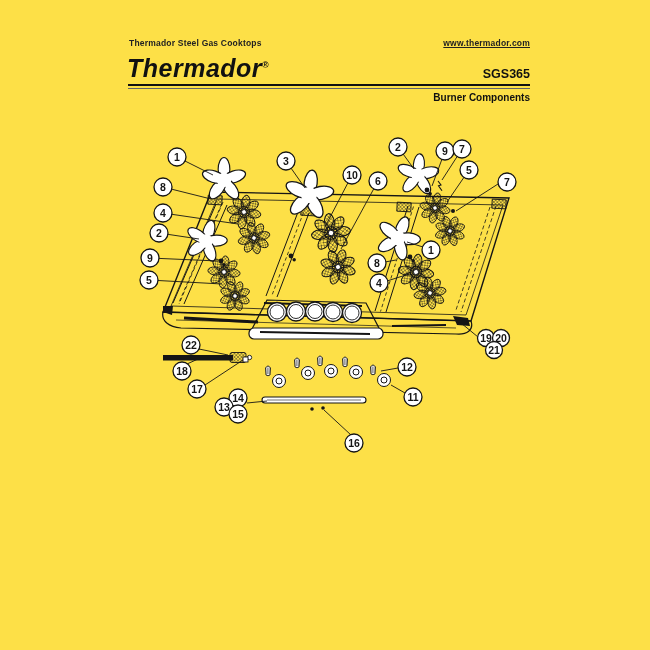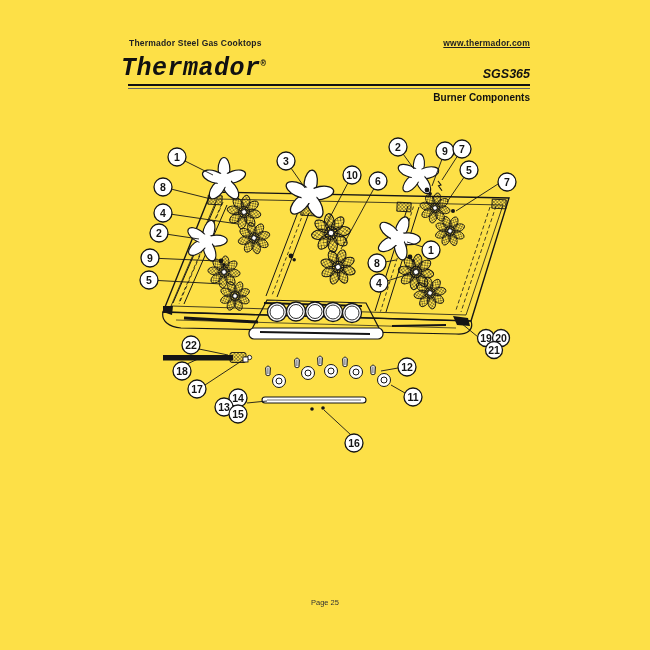--- a/index.html
+++ b/index.html
@@ -1,24 +1,24 @@
 <!DOCTYPE html>
 <html><head>
 <meta charset="utf-8">
 <style>
   html,body{margin:0;padding:0;background:#fff;}
   .page{position:relative;width:650px;height:650px;background:#fde047;overflow:hidden;
         font-family:"Liberation Sans",sans-serif;color:#151515;}
   .hdr-small{position:absolute;top:38px;font-size:8.5px;font-weight:bold;letter-spacing:.2px;color:#222;}
   .hdr-left{left:129px;}
   .hdr-right{right:120px;text-decoration:underline;}
-  .brand{position:absolute;left:121px;top:54px;font-family:Liberation Mono, monospace;
+  .brand{position:absolute;left:127px;top:54px;font-family:Liberation Sans, sans-serif;
          font-style:italic;font-weight:bold;font-size:25px;letter-spacing:.5px;color:#111;}
   .brand sup{font-size:9px;font-style:normal;vertical-align:super;}
-  .model{position:absolute;right:120px;top:67px;font-size:12.5px;font-weight:bold;color:#111;font-style:italic;}
+  .model{position:absolute;right:120px;top:67px;font-size:12.5px;font-weight:bold;color:#111;}
   .rule1{position:absolute;left:128px;right:120px;top:84px;height:2px;background:#111;}
   .rule2{position:absolute;left:128px;right:120px;top:87.5px;height:1px;background:#666;}
   .section-title{position:absolute;right:120px;top:92px;font-size:10px;font-weight:bold;color:#111;margin-left:40px;}
   .pagenum{position:absolute;left:0;right:0;top:598px;text-align:center;font-size:7.5px;color:#333;}
   svg{position:absolute;left:0;top:0;}
   .ink{stroke:#151515;fill:none;}
   .leader{stroke:#151515;stroke-width:.9;fill:none;}
   .co-circle{fill:#fff;stroke:#151515;stroke-width:1.3;}
   .co-num{font-family:"Liberation Sans",sans-serif;font-size:10.5px;font-weight:bold;
           fill:#151515;text-anchor:middle;}
@@ -307,14 +307,13 @@
           <circle class="co-circle" r="9"></circle>
           <text class="co-num" y="3.7">15</text>
         </g>
       <g transform="translate(354,443)">
           <circle class="co-circle" r="9"></circle>
           <text class="co-num" y="3.7">16</text>
         </g>
     </g>
   </svg>
 
-  <div class="pagenum">Page 25</div>
 </div>
 
 </body></html>

